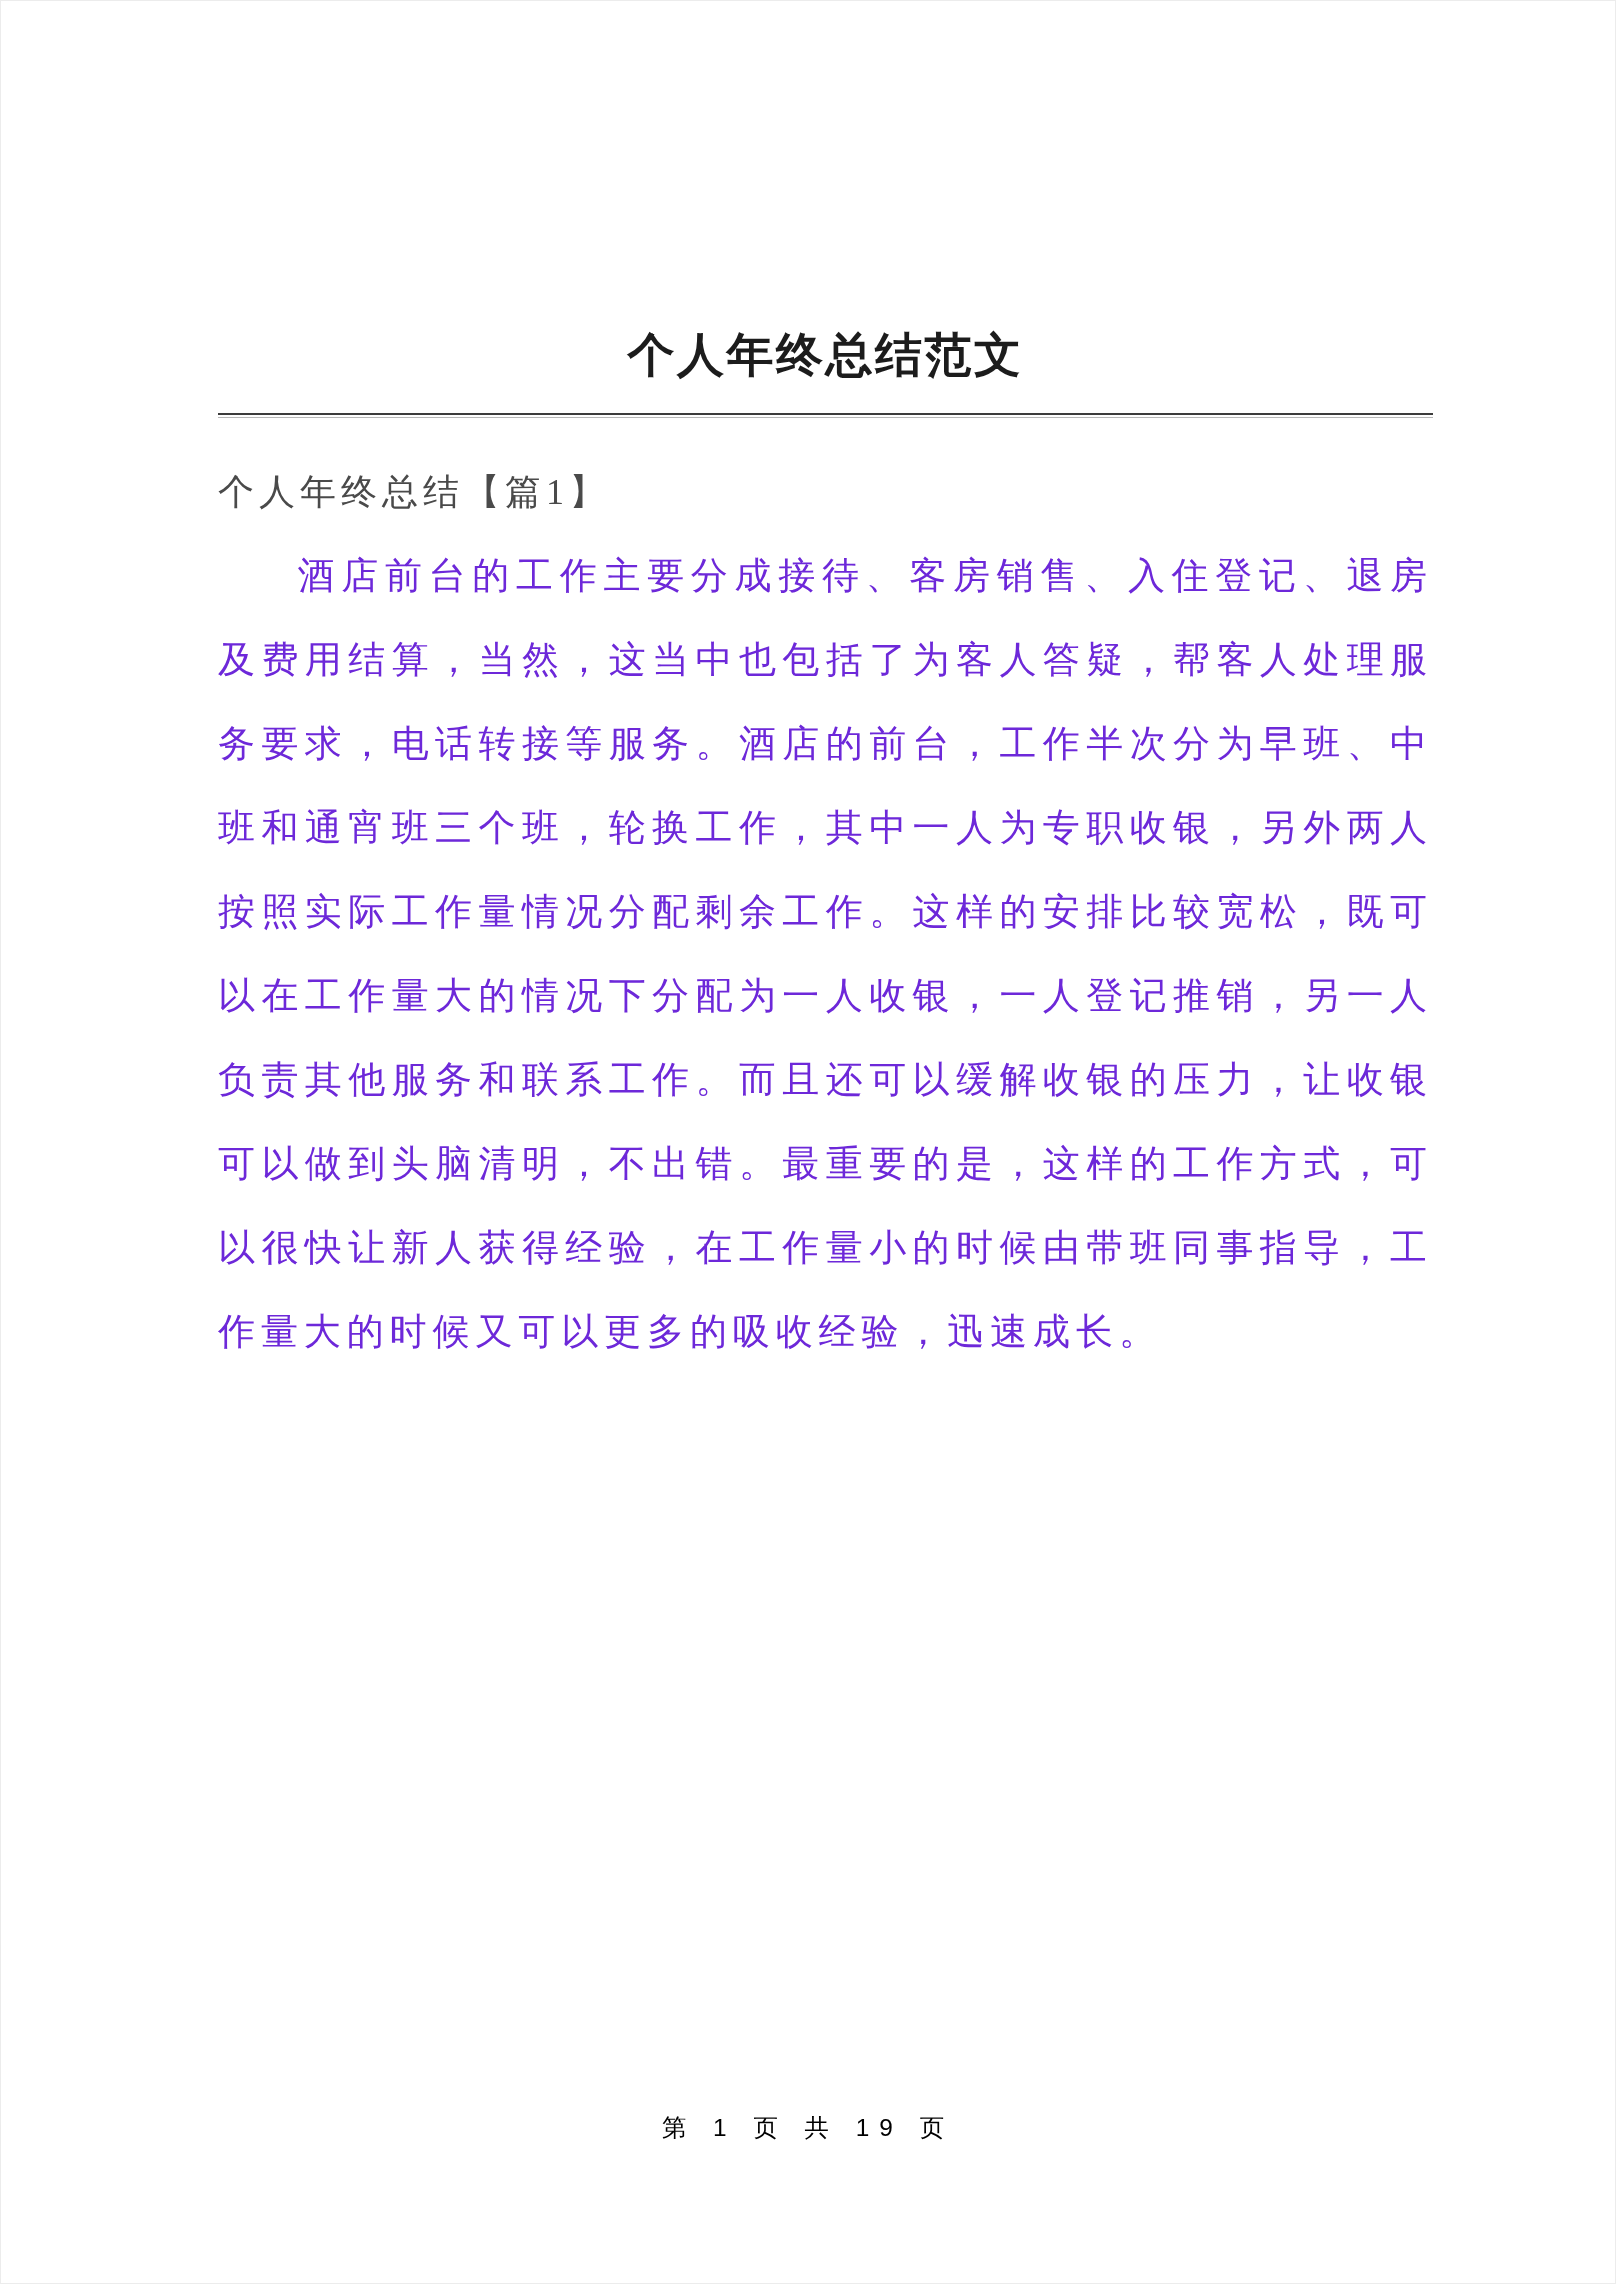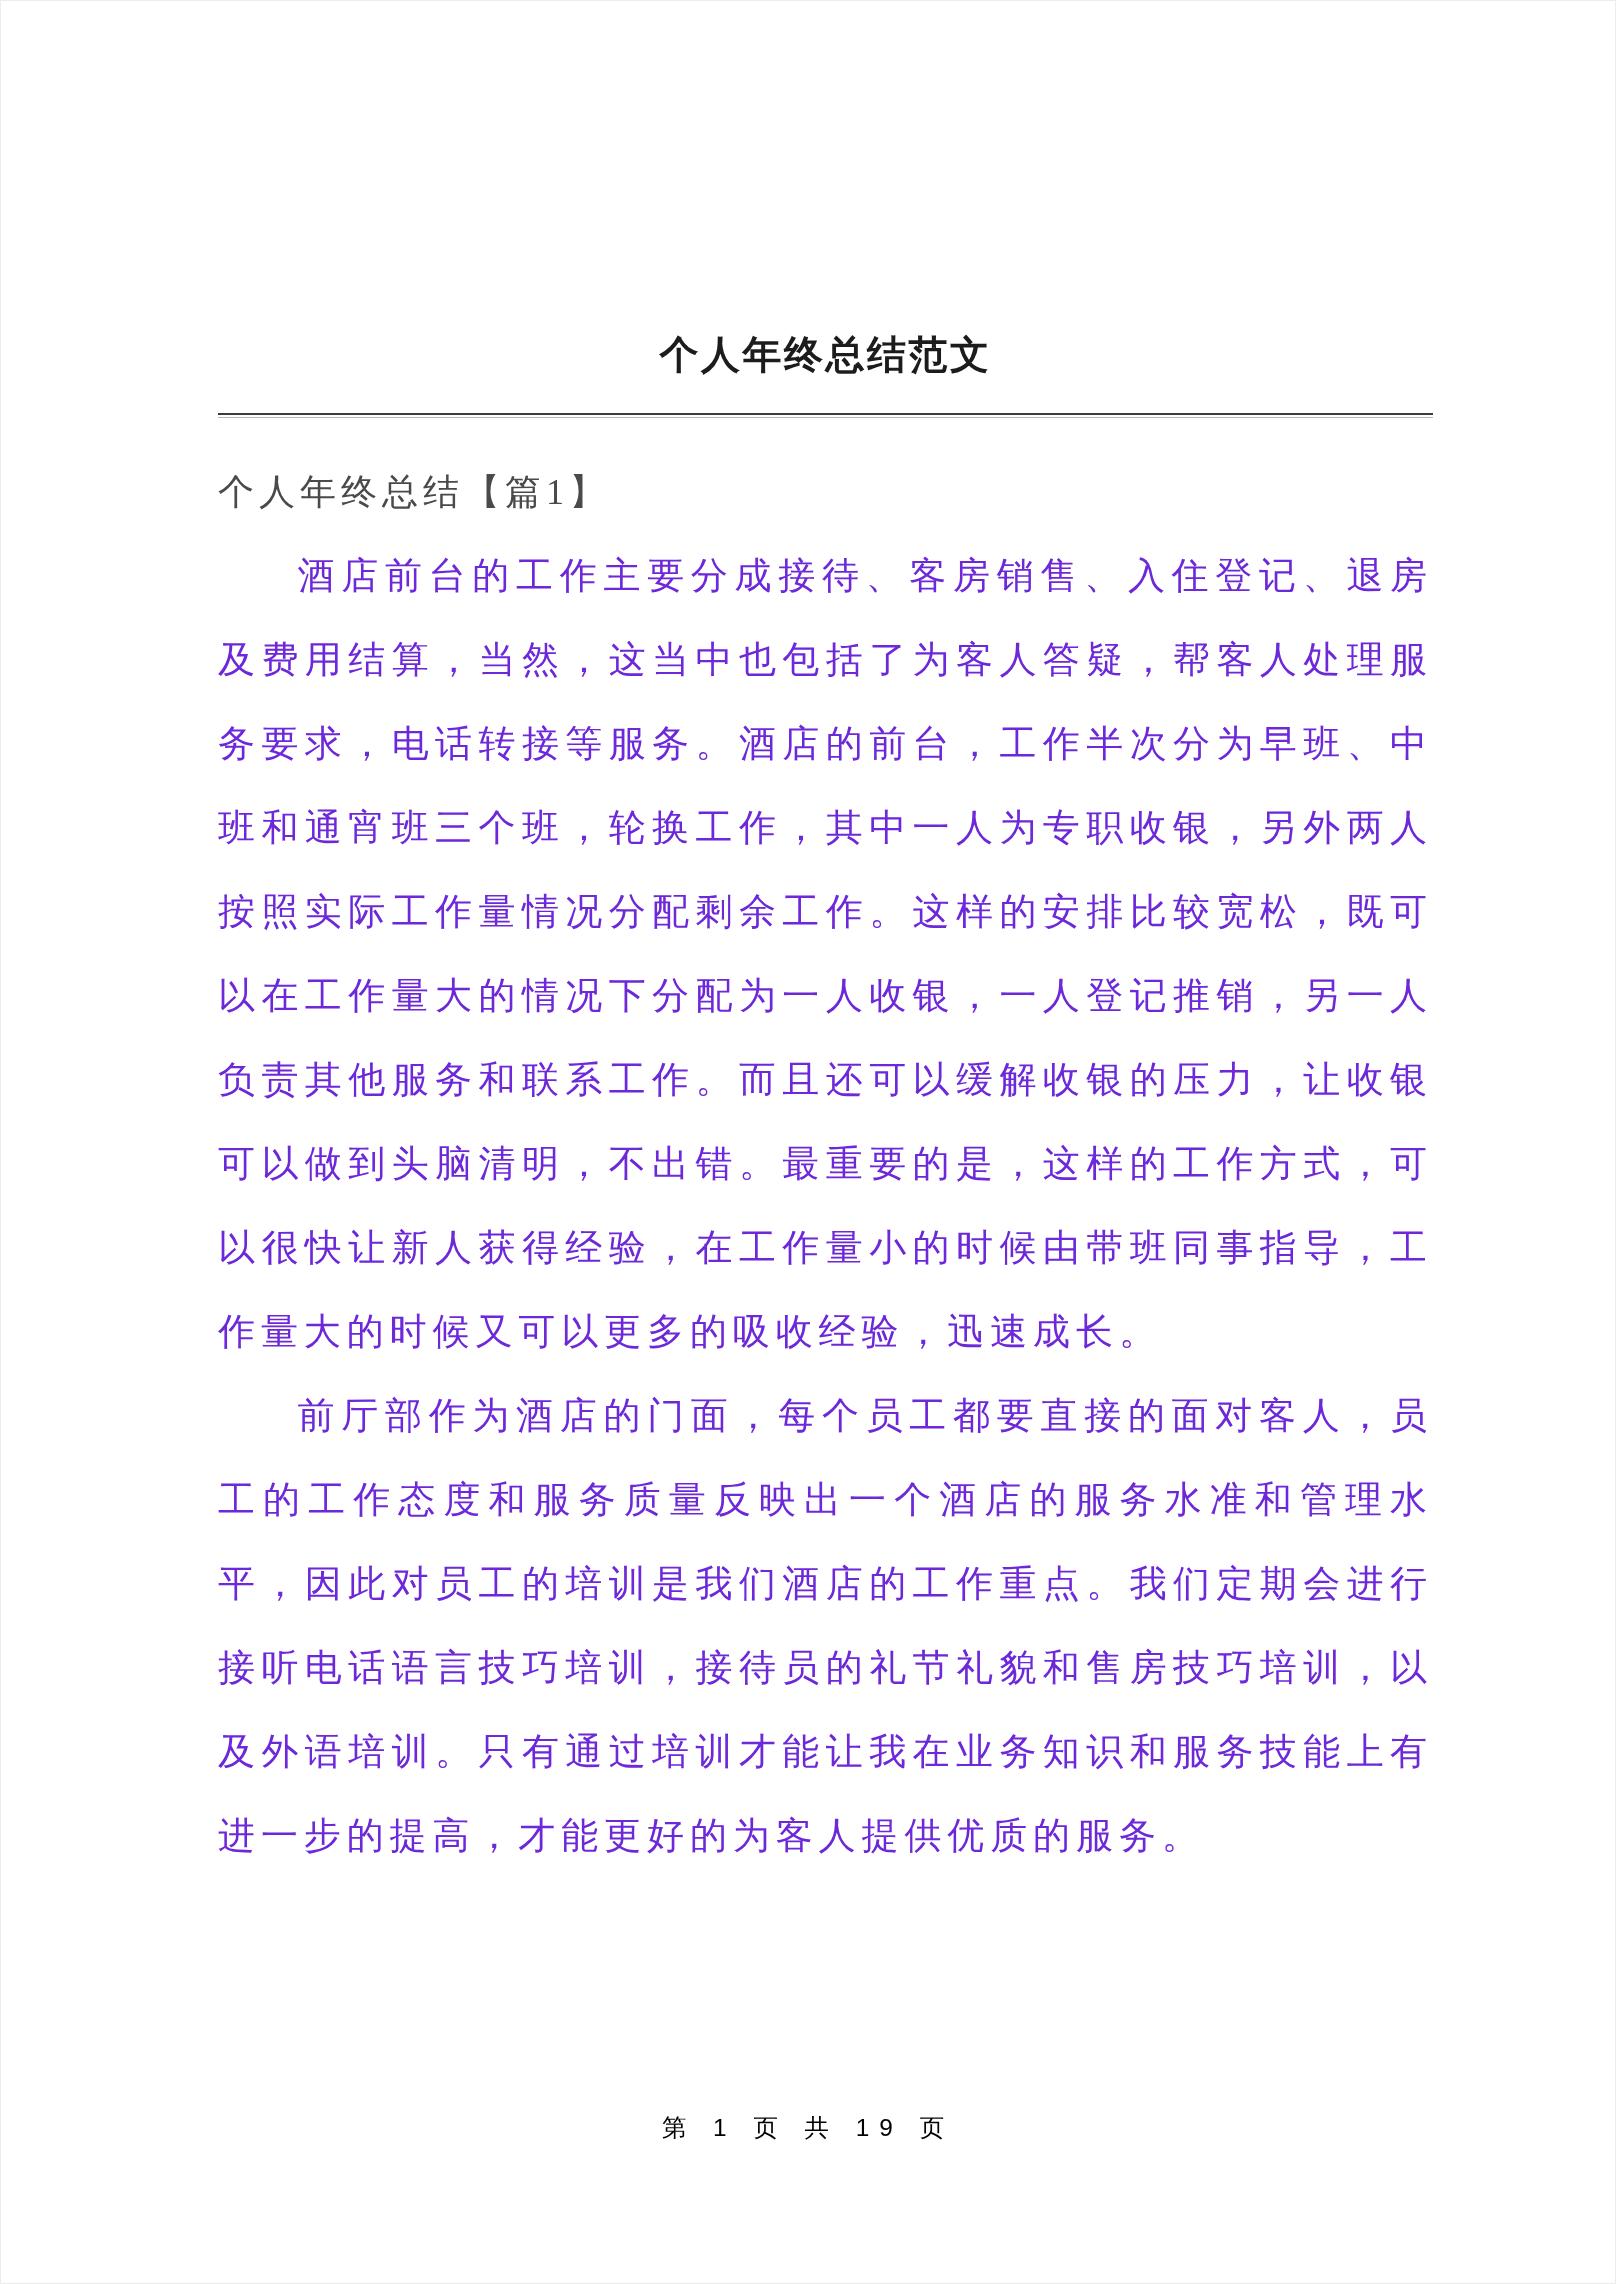--- a/index.html
+++ b/index.html
@@ -23,21 +23,21 @@
     border: 0.8px solid #ececec;
   }
   .content {
     position: absolute;
     left: 217px;
     right: 182px;
     top: 0;
   }
   .doc-title {
     margin: 333px 0 0 0;
-    font-size: 39px;
+    font-size: 47px;
     line-height: 42px;
     font-weight: bold;
     color: #1c1c1c;
     text-align: center;
     letter-spacing: 2.5px;
   }
   .title-divider {
     margin-top: 37px;
     height: 1.7px;
     border-top: 2.5px solid #3c3c3c;
@@ -92,21 +92,20 @@
 
     <h1 class="doc-title">个人年终总结范文</h1>
 
     <div class="title-divider"></div>
 
     <div class="section-heading">个人年终总结【篇1】</div>
 
     <p class="body-para">酒店前台的工作主要分成接待、客房销售、入住登记、退房及费用结算，当然，这当中也包括了为客人答疑，帮客人处理服务要求，电话转接等服务。酒店的前台，工作半次分为早班、中班和通宵班三个班，轮换工作，其中一人为专职收银，另外两人按照实际工作量情况分配剩余工作。这样的安排比较宽松，既可以在工作量大的情况下分配为一人收银，一人登记推销，另一人负责其他服务和联系工作。而且还可以缓解收银的压力，让收银可以做到头脑清明，不出错。最重要的是，这样的工作方式，可以很快让新人获得经验，在工作量小的时候由带班同事指导，工作量大的时候又可以更多的吸收经验，迅速成长。</p>
 
 
-    <p class="body-para">前厅部作为酒店的门面，每个员工都要直接的面对客人，员工的工作态度和服务质量反映出一个酒店的服务水准和管理水平，因此对员工的培训是我们酒店的工作重点。我们定期会进行接听电话语言技巧培训，接待员的礼节礼貌和售房技巧培训，以及外语培训。只有通过培训才能让我在业务知识和服务技能上有进一步的提高，才能更好的为客人提供优质的服务。</p>
 
   </div>
 
   <div class="page-footer">
     <span>第 1 页 共 19 页</span>
   </div>
 </div>
 
 
 </body></html>

